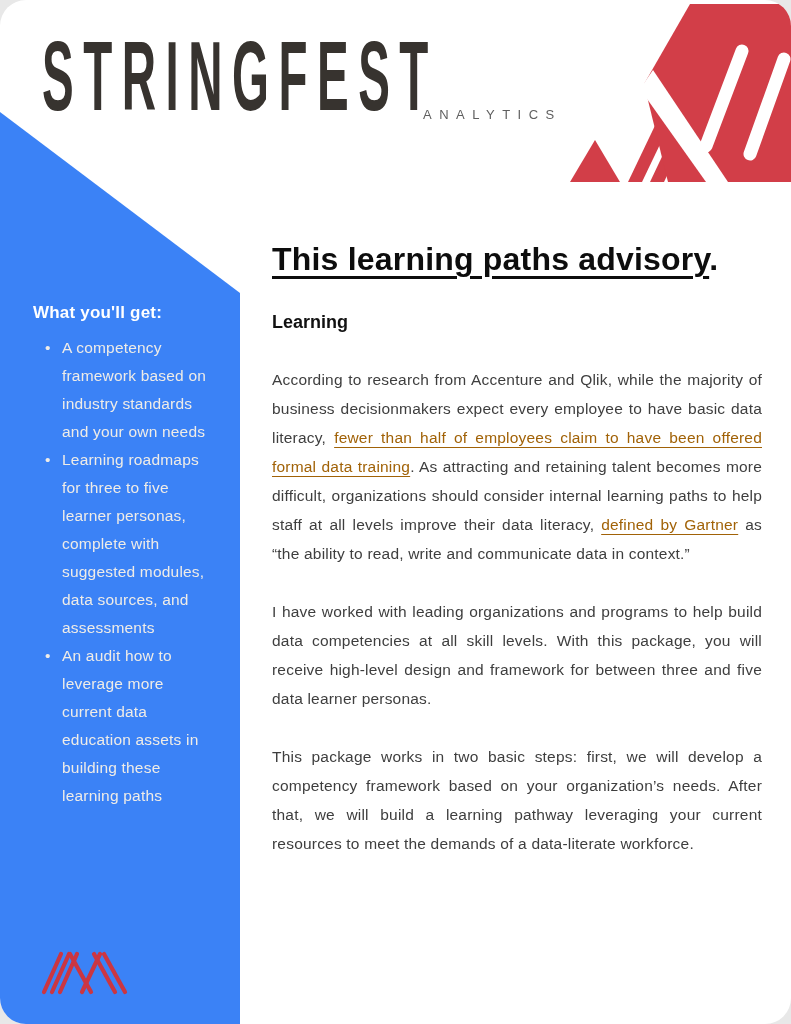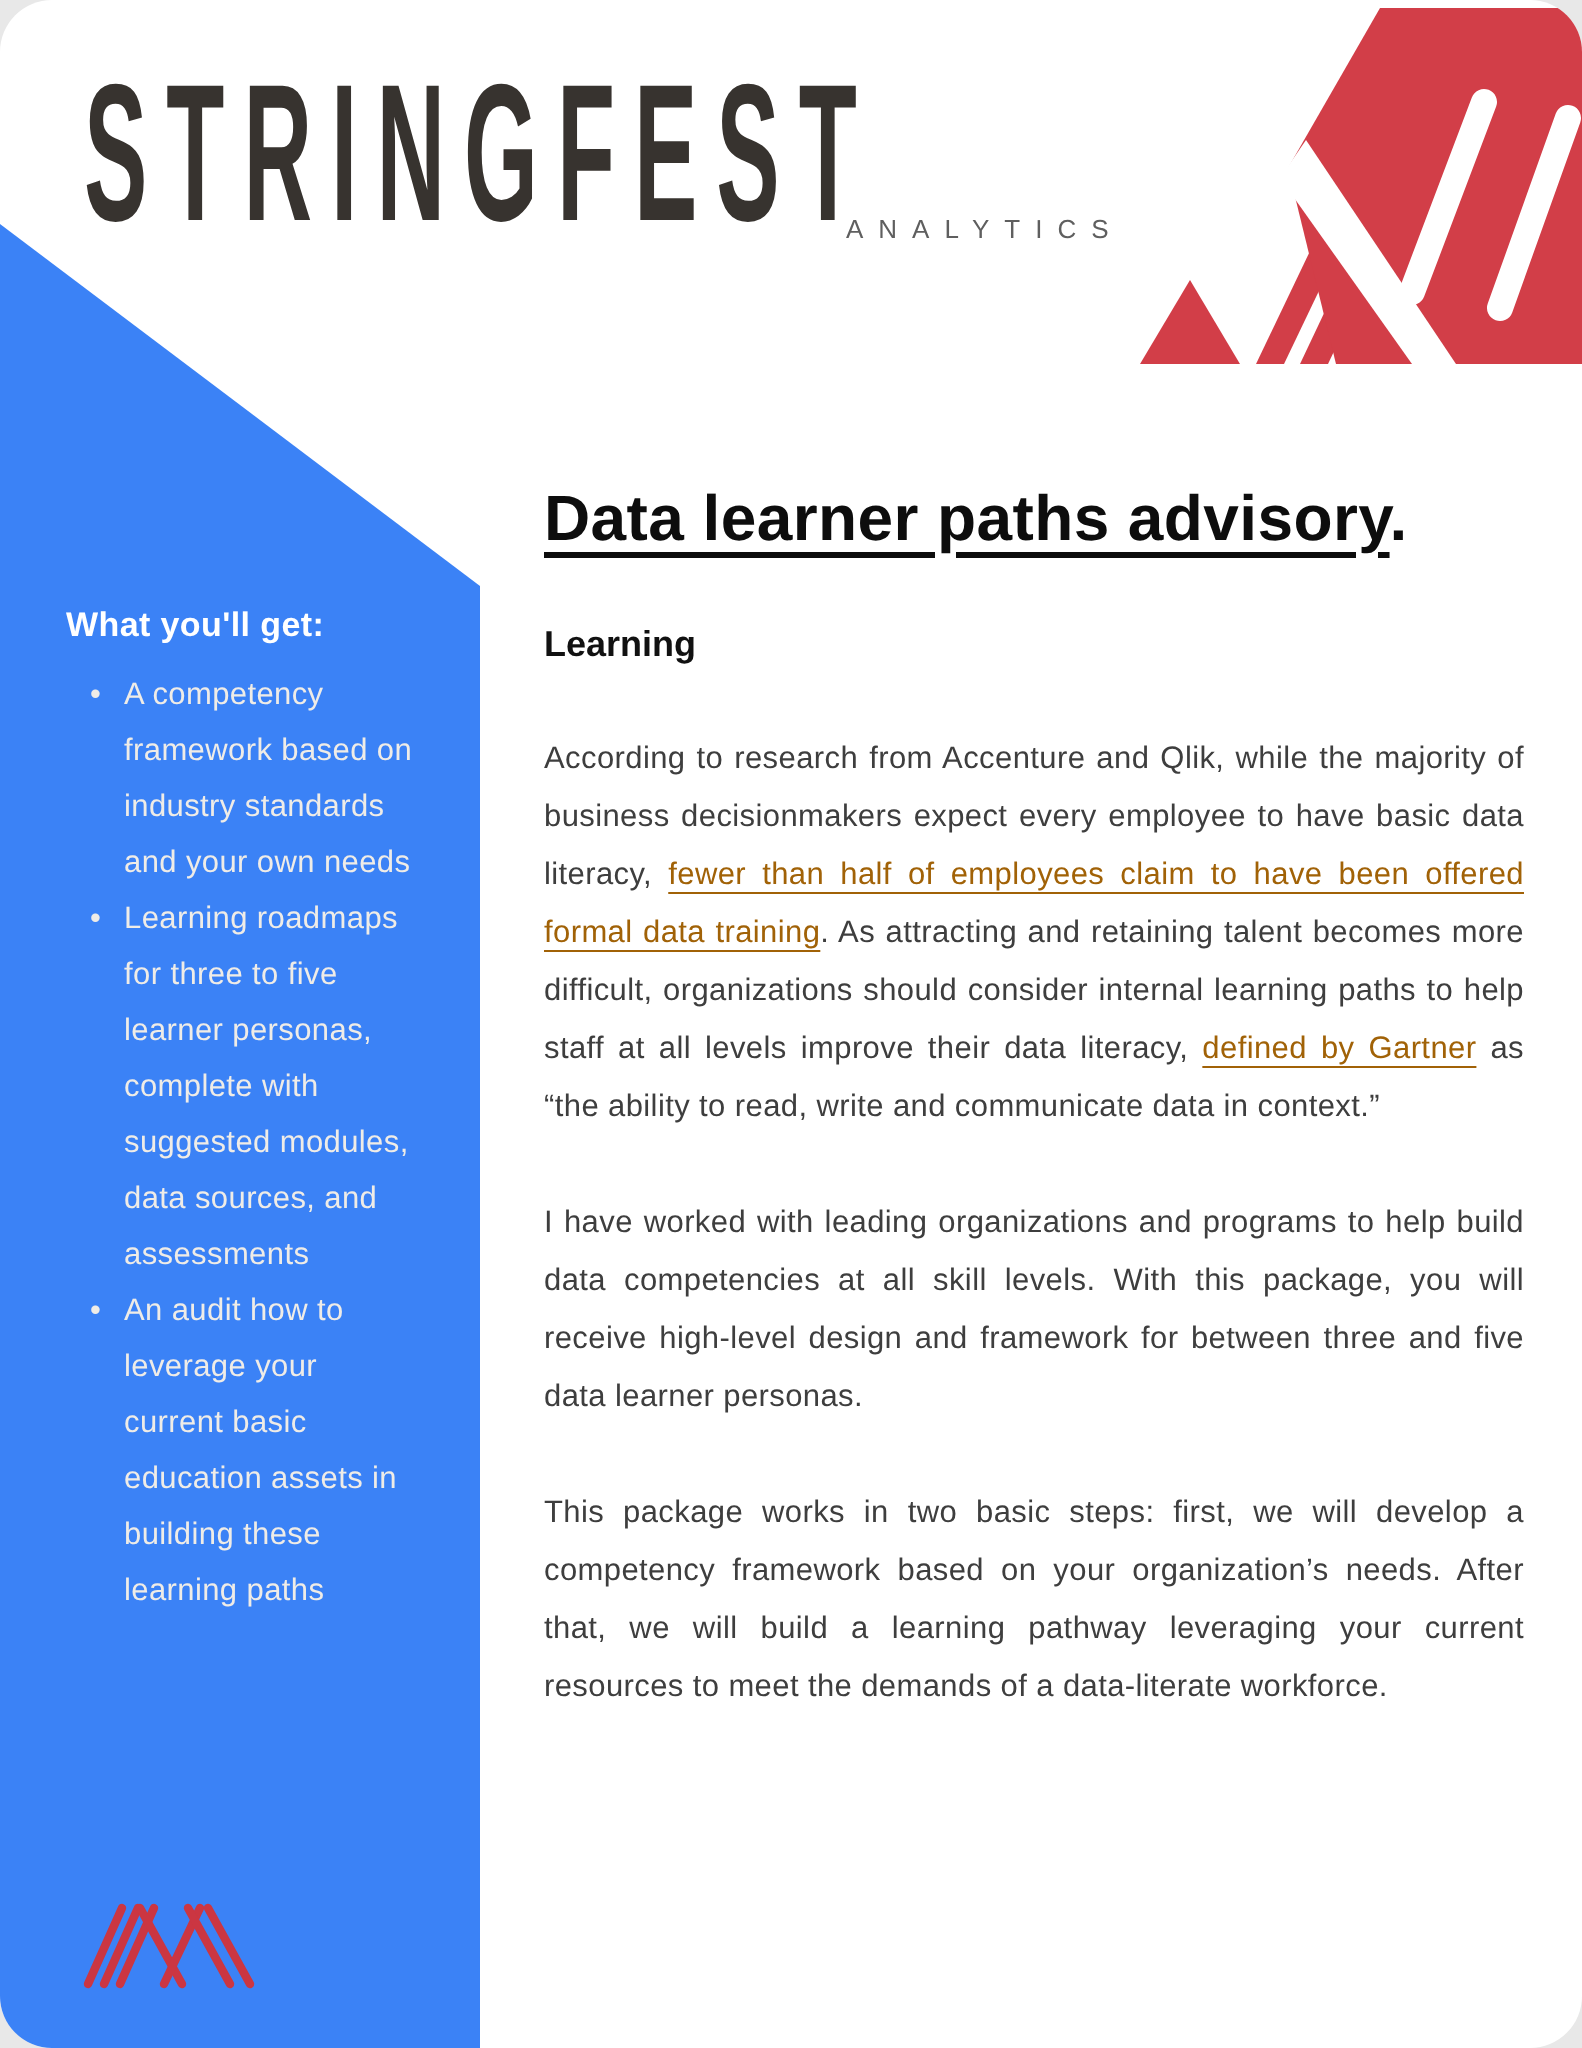--- a/index.html
+++ b/index.html
@@ -98,39 +98,39 @@
       <li>
         <span class="bullet">•</span>
         <span class="btxt">A competency framework based on industry standards and your own needs</span>
       </li>
       <li>
         <span class="bullet">•</span>
         <span class="btxt">Learning roadmaps for three to five learner personas, complete with suggested modules, data sources, and assessments</span>
       </li>
       <li>
         <span class="bullet">•</span>
-        <span class="btxt">An audit how to leverage your current basic education assets in building these learning paths</span>
+        <span class="btxt">An audit how to leverage more current data education assets in building these learning paths</span>
       </li>
     </ul>
 
     <svg class="sidebar-logo" width="100" height="52" viewBox="0 0 100 52">
       <g stroke="#cb3642" stroke-width="4.2" stroke-linecap="round" fill="none">
         <line x1="8" y1="46" x2="25" y2="8"></line>
         <line x1="16" y1="46" x2="33" y2="8"></line>
         <line x1="24" y1="46" x2="41" y2="8"></line>
         <line x1="34" y1="8" x2="55" y2="46"></line>
         <line x1="46" y1="46" x2="64" y2="8"></line>
         <line x1="58" y1="8" x2="79" y2="46"></line>
         <line x1="68" y1="8" x2="89" y2="46"></line>
       </g>
     </svg>
   </div>
 
   <div class="main">
-    <h1 class="doc-title"><span class="u">Data learner paths advisory</span><span>.</span></h1>
+    <h1 class="doc-title"><span class="u">This learning paths advisory</span><span>.</span></h1>
 
     <h2 class="section-heading">Learning</h2>
 
     <p class="body-p"><span>According to research from Accenture and Qlik, while the majority of business decisionmakers expect every employee to have basic data literacy, </span><span class="link">fewer than half of employees claim to have been offered formal data training</span><span>. As attracting and retaining talent becomes more difficult, organizations should consider internal learning paths to help staff at all levels improve their data literacy, </span><span class="link">defined by Gartner</span><span> as “the ability to read, write and communicate data in context.”</span></p>
 
     <p class="body-p">I have worked with leading organizations and programs to help build data competencies at all skill levels. With this package, you will receive high-level design and framework for between three and five data learner personas.</p>
 
     <p class="body-p">This package works in two basic steps: first, we will develop a competency framework based on your organization’s needs. After that, we will build a learning pathway leveraging your current resources to meet the demands of a data-literate workforce.</p>
   </div>
 

